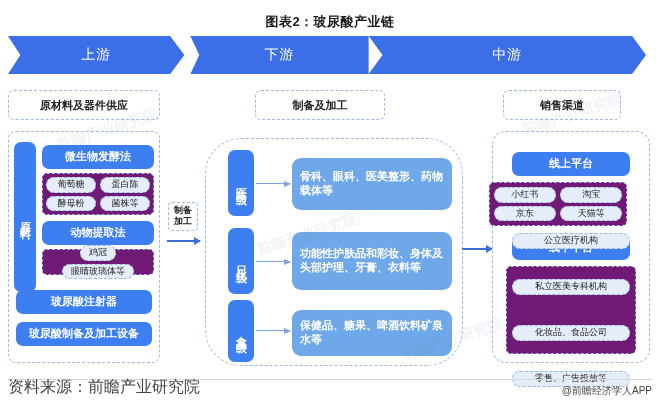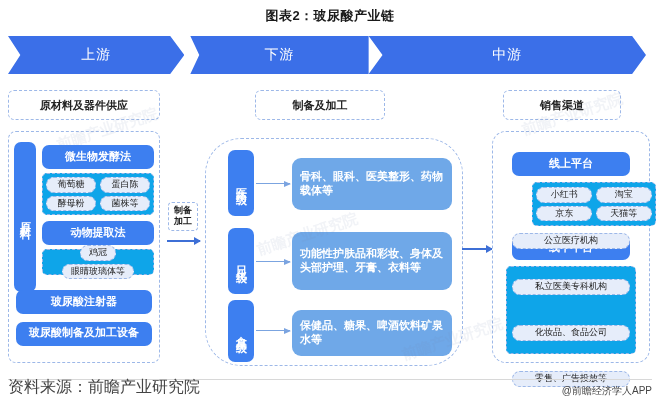--- a/index.html
+++ b/index.html
@@ -10,21 +10,21 @@
     overflow: hidden;
     position: relative;
   }
 
   
   .title {
     text-align: center;
     font-size: 13px;
     font-weight: bold;
     color: #1a1a1a;
-    padding-top: 7px;
+    padding-top: 13px;
     letter-spacing: 0.5px;
   }
 
   
   .banner {
     position: absolute;
     top: 36px; left: 8px; right: 8px;
     height: 38px;
     display: flex;
   }
@@ -103,21 +103,21 @@
     writing-mode: vertical-rl;
     letter-spacing: 3px;
     line-height: 1;
   }
 
   
   .chipgrp {
     position: absolute;
     border: 1px dashed #9db8e8;
     border-radius: 5px;
-    background: #0ea5e9;
+    background: #701a75;
     display: flex;
     flex-wrap: wrap;
     align-content: center;
     justify-content: center;
     gap: 3px 4px;
     padding: 3px;
     font-family: Liberation Serif, serif;
   }
   .chip {
     background: #e6edfa;
@@ -211,21 +211,21 @@
 </div>
 
 <div class="bbox" style="top:221px; left:42px; width:112px; height:24px;">动物提取法</div>
 
 <div class="chipgrp" style="top:249px; left:42px; width:112px; height:26px;">
   <div class="chip chip-auto">鸡冠</div>
   <div class="chip chip-auto">眼睛玻璃体等</div>
 </div>
 
 <div class="bbox" style="top:290px; left:16px; width:136px; height:24px;">玻尿酸注射器</div>
-<div class="bbox" style="top:322px; left:16px; width:136px; height:24px;font-family:Liberation Mono, monospace;">玻尿酸制备及加工设备</div>
+<div class="bbox" style="top:322px; left:16px; width:136px; height:24px;">玻尿酸制备及加工设备</div>
 
 <div class="connector" style="top:202px; left:168px; width:30px;">
   <span>制备</span><br>
   <span>加工</span>
 </div>
 <div class="arrow" style="top:240px; left:167px; width:33px;"></div>
 
 <div class="panel panel-mid"></div>
 
 <div class="vlabel" style="top:150px; left:228px; width:26px; height:66px;">医药级</div>
@@ -239,21 +239,21 @@
 <div class="vlabel" style="top:300px; left:228px; width:26px; height:62px;">食品级</div>
 <div class="arrow arrow-thin" style="top:330px; left:256px; width:34px;"></div>
 <div class="bbox bbox-soft" style="top:310px; left:292px; width:160px; height:46px; padding:0 8px; justify-content:flex-start; text-align:left;">保健品、糖果、啤酒饮料矿泉水等</div>
 
 <div class="arrow" style="top:248px; left:462px; width:30px;"></div>
 
 <div class="panel panel-down"></div>
 
 <div class="bbox" style="top:152px; left:512px; width:118px; height:24px;">线上平台</div>
 
-<div class="chipgrp" style="top:182px; left:532px; width:124px; height:44px;">
+<div class="chipgrp" style="top:182px; left:489px; width:138px; height:44px;">
   <div class="chip chip-half">小红书</div>
   <div class="chip chip-half">淘宝</div>
   <div class="chip chip-half">京东</div>
   <div class="chip chip-half">天猫等</div>
 </div>
 
 <div class="bbox" style="top:236px; left:512px; width:118px; height:24px;">线下平台</div>
 
 <div class="chipgrp" style="top:266px; left:506px; width:130px; height:88px;gap:30px;">
   <div class="chip chip-full">公立医疗机构</div>

